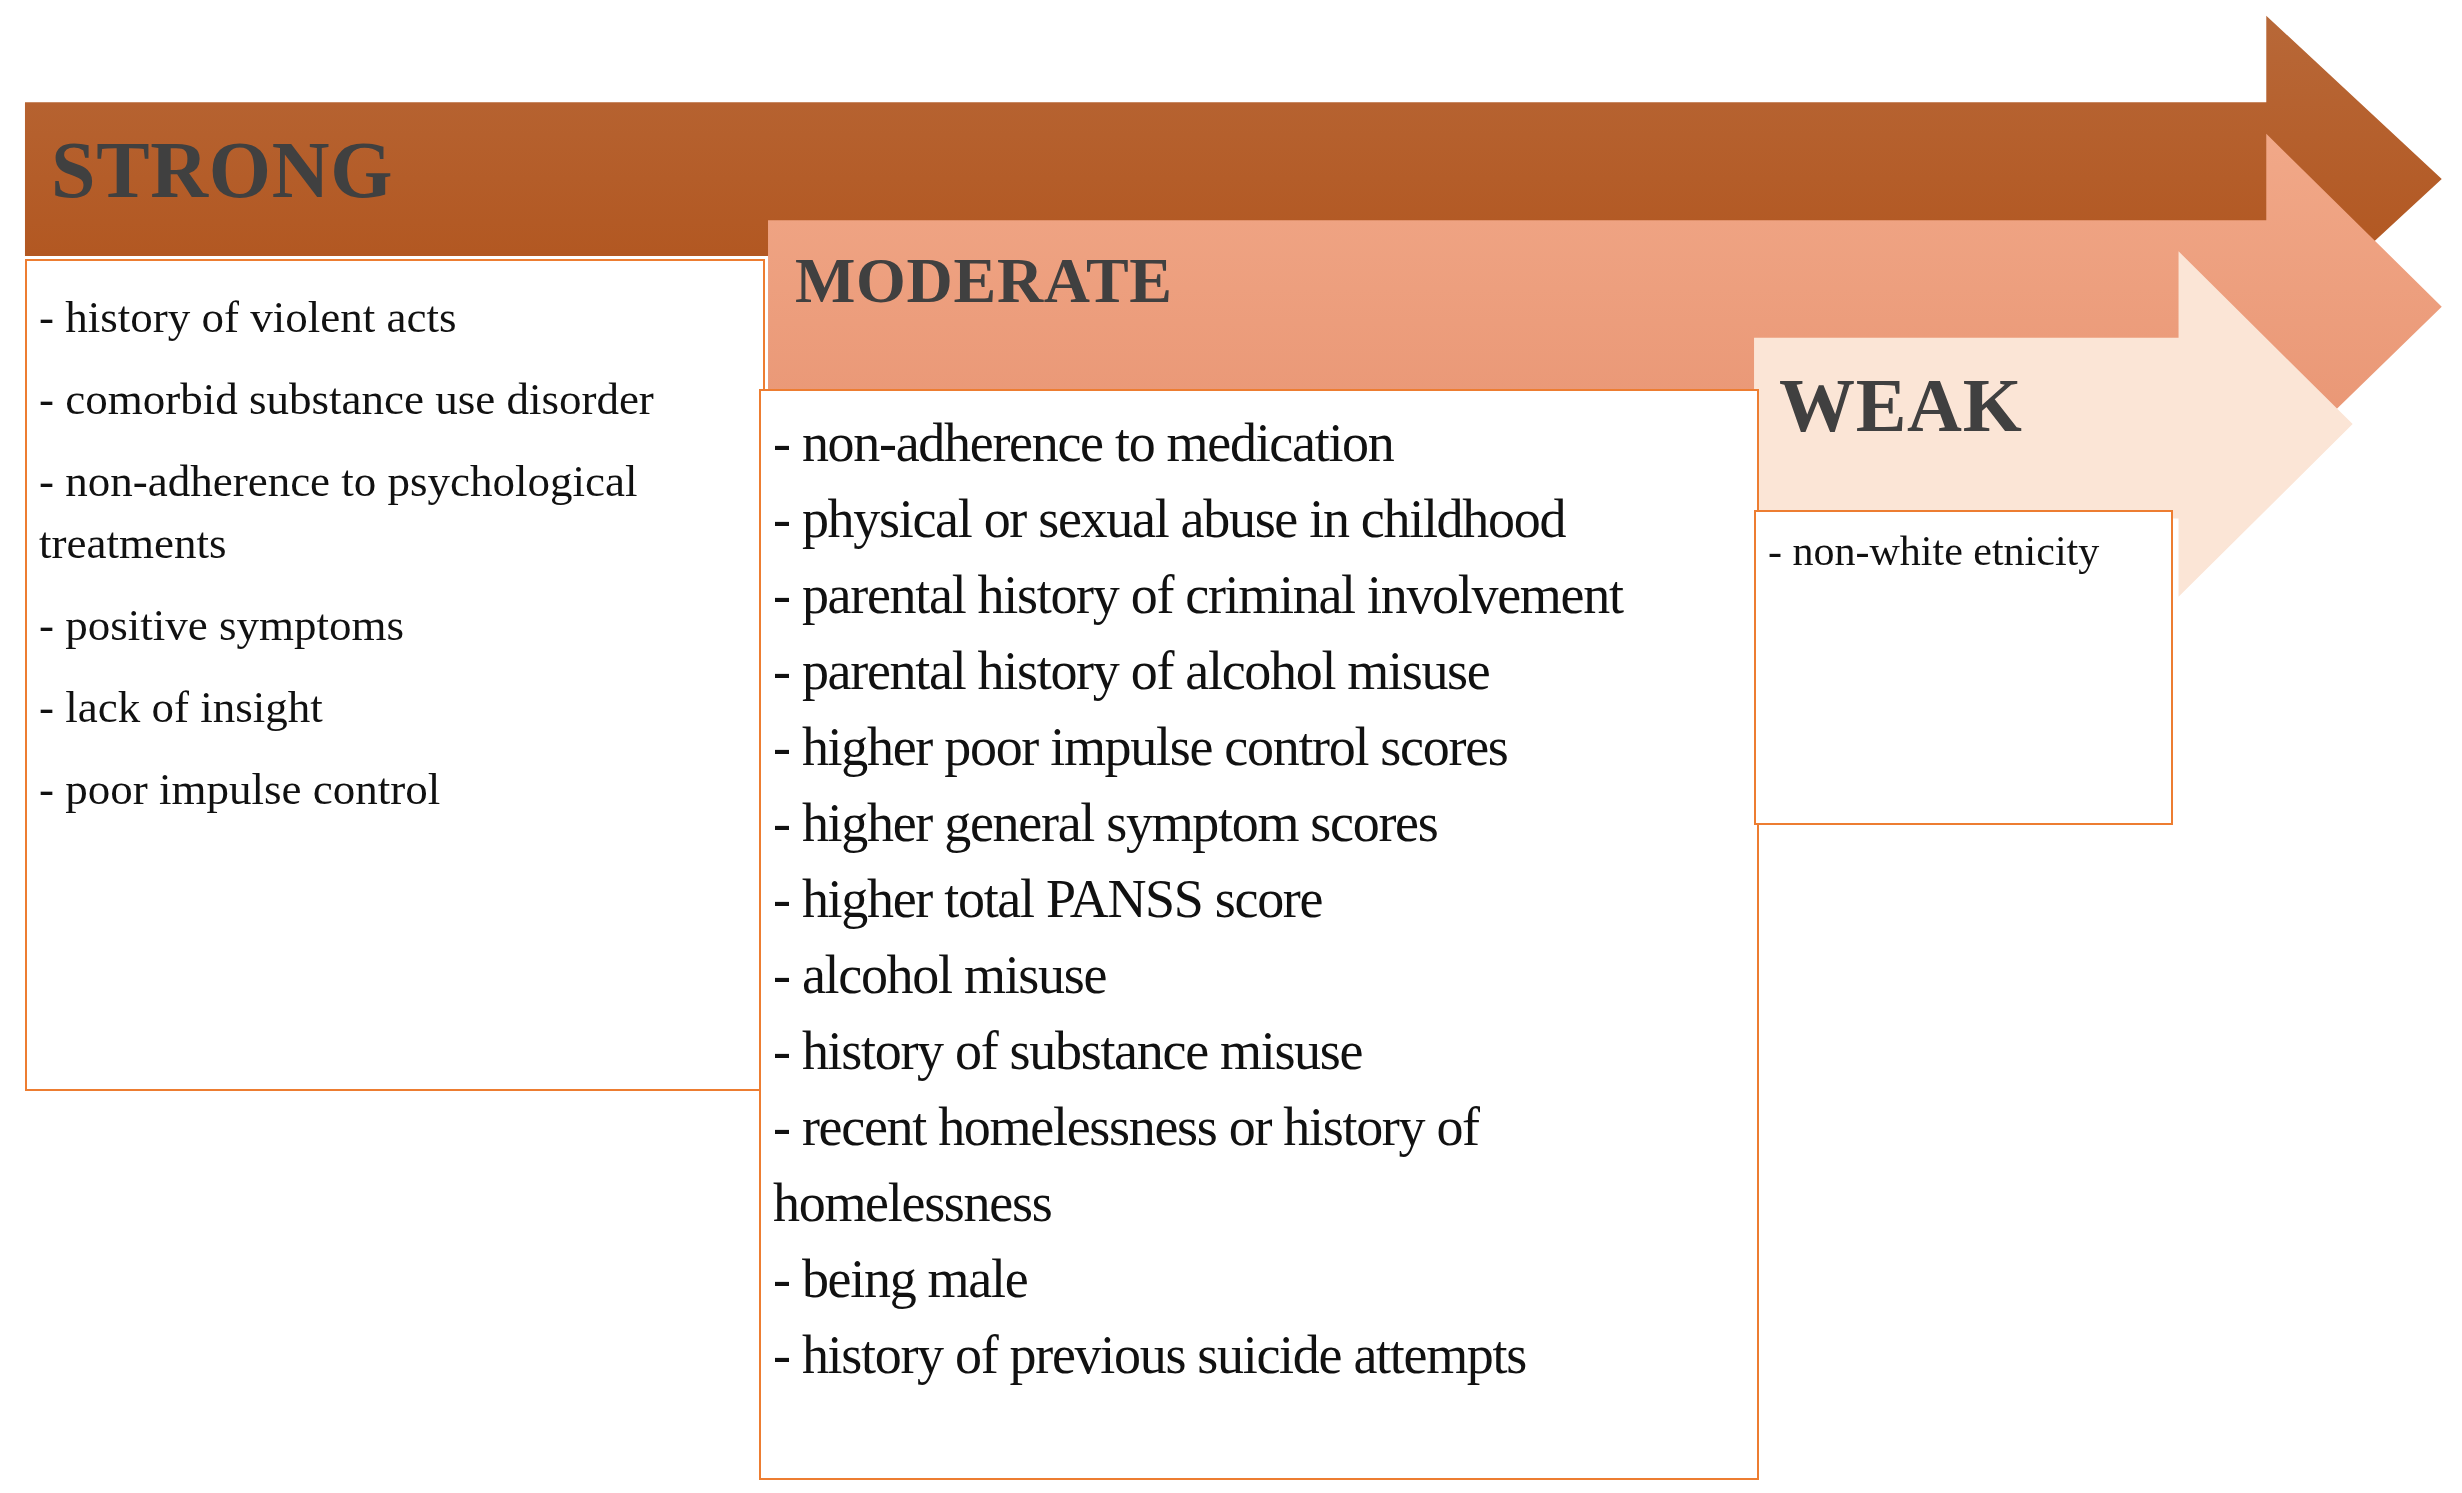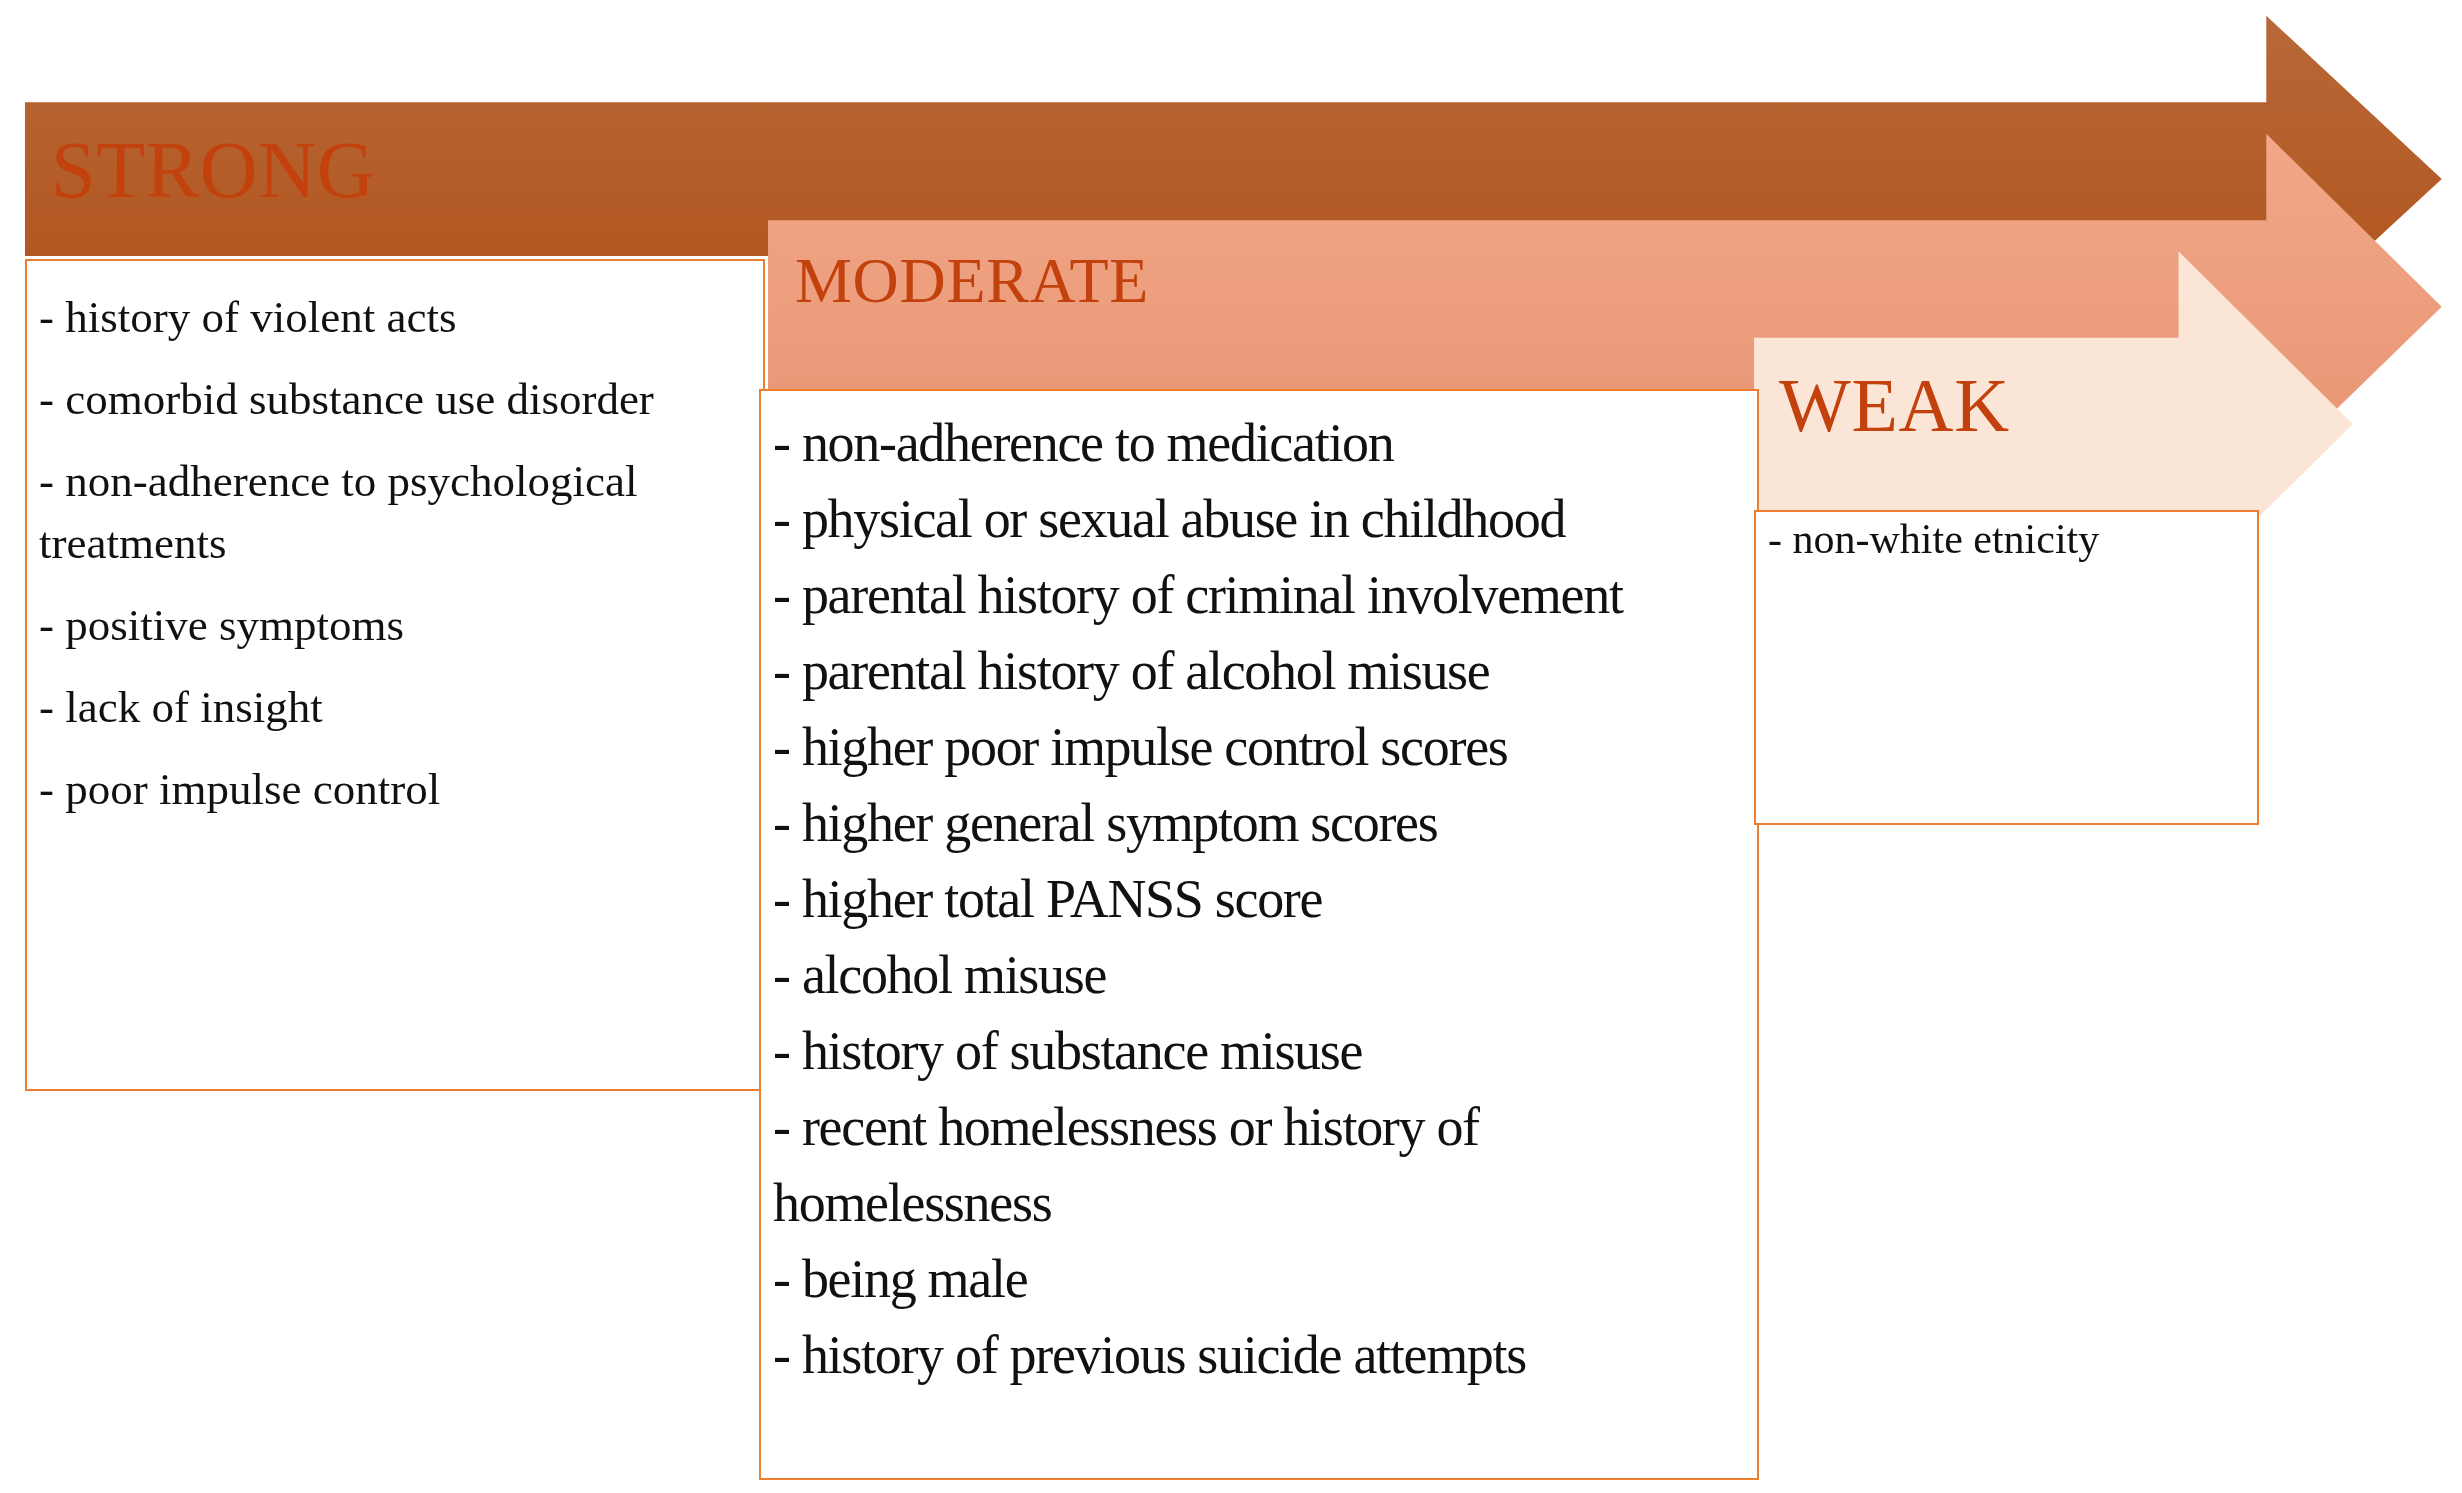--- a/index.html
+++ b/index.html
@@ -1,28 +1,28 @@
 <!DOCTYPE html>
 <html style="font-size:10.8px"><head>
 <meta charset="utf-8">
 <style>
   html, body { margin:0; padding:0; background:#ffffff; }
   body { width:2462px; height:1494px; position:relative; overflow:hidden;
          font-family:"Liberation Serif","DejaVu Serif",serif; }
   svg.arrows { position:absolute; left:0; top:0; width:2462px; height:1494px; }
-  .heading { position:absolute; color:#c2410c; font-weight:normal;
+  .heading { position:absolute; color:#404040; font-weight:bold;
              font-family:"Liberation Serif","DejaVu Serif",serif; letter-spacing:0.7px;text-align:center; }
   .box { position:absolute; background:#ffffff; border:2px solid #ed7d31; box-sizing:border-box; }
   .box ul { list-style:none; margin:0; padding:0; }
   .box li { color:#111; }
   #strong-box { left:25px; top:259px; width:740px; height:832px; padding:25px 12px; }
   #strong-box li { font-size:45px; line-height:62px; margin-bottom:20px; }
   #moderate-box { left:759px; top:389px; width:1000px; height:1091px; padding:13.5px 12px; }
   #moderate-box li { font-size:54px; line-height:76px; letter-spacing:-1.3px; }
-  #weak-box { left:1754px; top:510px; width:505px; height:315px; padding:0 12px; }
+  #weak-box { left:1754px; top:510px; width:419px; height:315px; padding:12px 12px; }
   #weak-box li { font-size:42px; line-height:54px; margin-bottom:10.8px; }
 </style>
 </head>
 <body>
 
 <svg class="arrows" viewBox="0 0 3648 2213" xmlns="http://www.w3.org/2000/svg">
   <defs>
     <linearGradient id="gStrong" x1="0" y1="0" x2="0" y2="1">
       <stop offset="0" stop-color="#b86838"></stop>
       <stop offset="1" stop-color="#b0521a"></stop>

